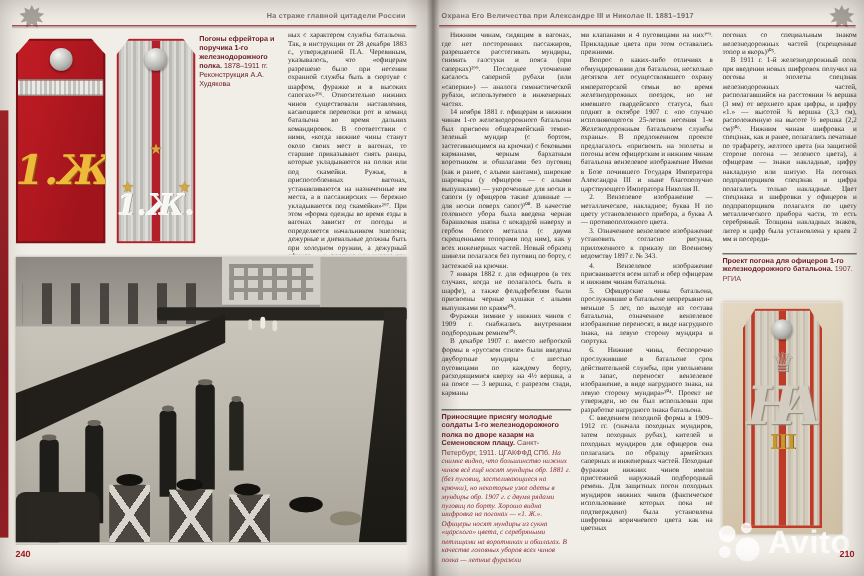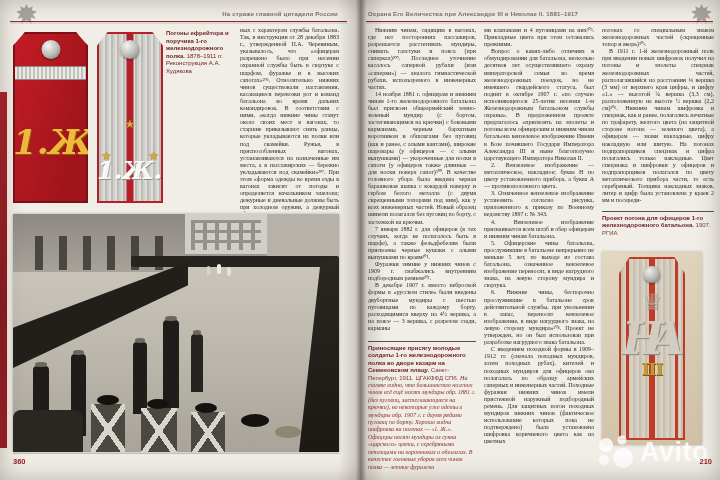--- a/index.html
+++ b/index.html
@@ -201,21 +201,21 @@
       <div class="back back2"></div>
       <div class="back back3"></div>
       <div class="cap cap1"></div>
       <div class="cap cap2"></div>
       <div class="cap cap3"></div>
       <div class="cap cap4"></div>
       <div class="cap cap5"></div>
     </div>
 
     <div class="folio-rule folio-rule-l"></div>
-    <div class="folio folio-l">360</div>
+    <div class="folio folio-l">240</div>
   </div>
 
   <div class="gutter"></div>
 
   <div>
     <div class="orn orn-r">
       <svg viewBox="0 0 24 24" width="25" height="25">
           <path d="M12 2l2 4 4-2-1 4 5 1-4 3 3 4-5-1 1 6-5-4-5 4 1-6-5 1 3-4-4-3 5-1-1-4 4 2z" fill="#8a857e"></path>
         </svg>
     </div>

